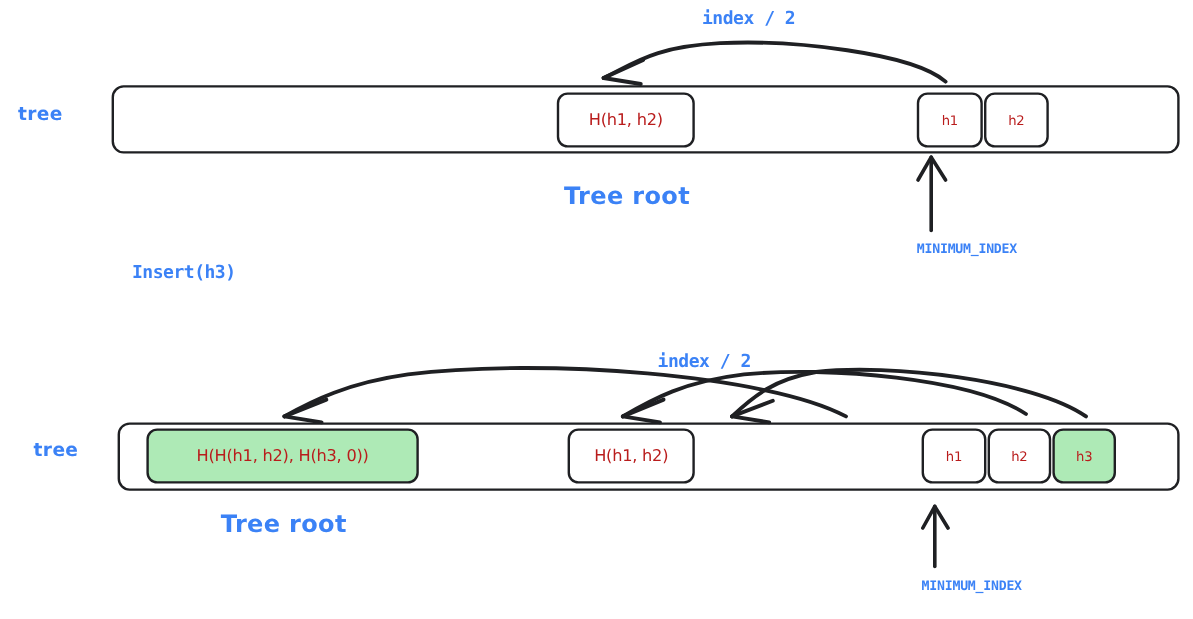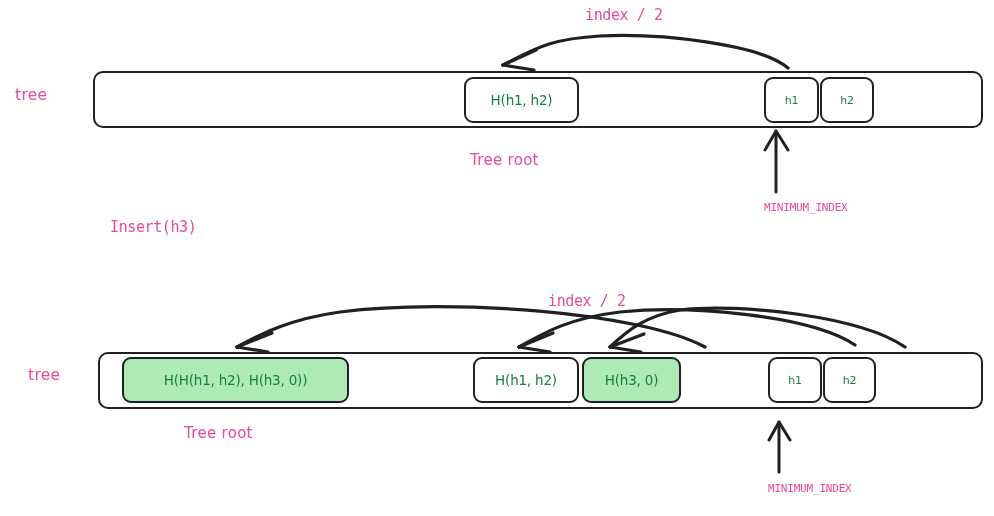--- a/index.html
+++ b/index.html
@@ -13,32 +13,33 @@
   }
   #canvas {
     position: relative;
     width: 994px;
     height: 516px;
     background: #ffffff;
     overflow: hidden;
   }
   .hand {
     font-family: "DejaVu Sans", sans-serif;
-    color: #ec4899;
+    color: #3b82f6;
     font-size: 15px;
     letter-spacing: 0.3px;
     white-space: nowrap;
     position: absolute;
     user-select: none;
+    font-weight: bold;
   }
   .label-side {
     font-size: 15.5px;
   }
   .label-caption {
-    font-size: 15px;
+    font-size: 20px;
   }
   .label-mono {
     font-family: "DejaVu Sans Mono", monospace;
     font-size: 11px;
     letter-spacing: -0.2px;
   }
   .label-op {
     font-size: 15px;
     font-family: "DejaVu Sans Mono", monospace;
     letter-spacing: -0.4px;
@@ -54,21 +55,21 @@
   
   .cell {
     position: absolute;
     box-sizing: border-box;
     border: 2.2px solid #1f2023;
     border-radius: 9px;
     background: #ffffff;
     display: flex;
     align-items: center;
     justify-content: center;
-    color: #15803d;
+    color: #b91c1c;
     font-size: 13.5px;
     font-family: "DejaVu Sans", sans-serif;
     letter-spacing: -0.2px;
     white-space: nowrap;
   }
   .cell.green {
     background: #aeeab6;
   }
   .cell.small {
     font-size: 11px;
@@ -111,26 +112,26 @@
   <div class="hand label-op" style="left:110px; top:218px;">Insert(h3)</div>
 
   <div class="hand label-side" style="left:28px; top:366px;">tree</div>
 
   <div class="bar" style="left:98px; top:352px; width:885px; height:57px;"></div>
 
   <div class="cell green" style="left:122px; top:357px; width:227px; height:46px;">H(H(h1, h2), H(h3, 0))</div>
 
   <div class="cell" style="left:473px; top:357px; width:106px; height:46px;">H(h1, h2)</div>
 
-  <div class="cell green" style="left:582px; top:357px; width:99px; height:46px;">H(h3, 0)</div>
 
   <div class="cell small" style="left:768px; top:357px; width:54px; height:46px;">h1</div>
 
   <div class="cell small" style="left:823px; top:357px; width:53px; height:46px;">h2</div>
 
+  <div class="cell green small" style="left:877px; top:357px; width:53px; height:46px;">h3</div>
 
   <div class="hand label-caption" style="left:184px; top:424px;">Tree root</div>
 
   <div class="hand label-mono" style="left:768px; top:482px;">MINIMUM_INDEX</div>
 
   <div class="hand label-op" style="left:548px; top:292px;">index / 2</div>
 
   <svg class="overlay" viewBox="0 0 994 516">
 
     <g>

